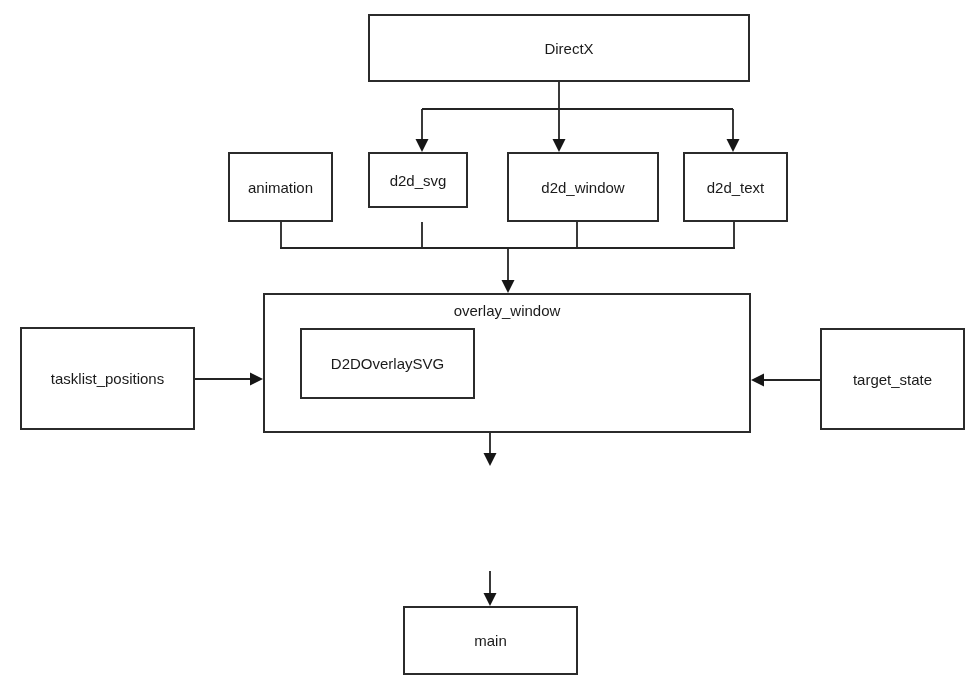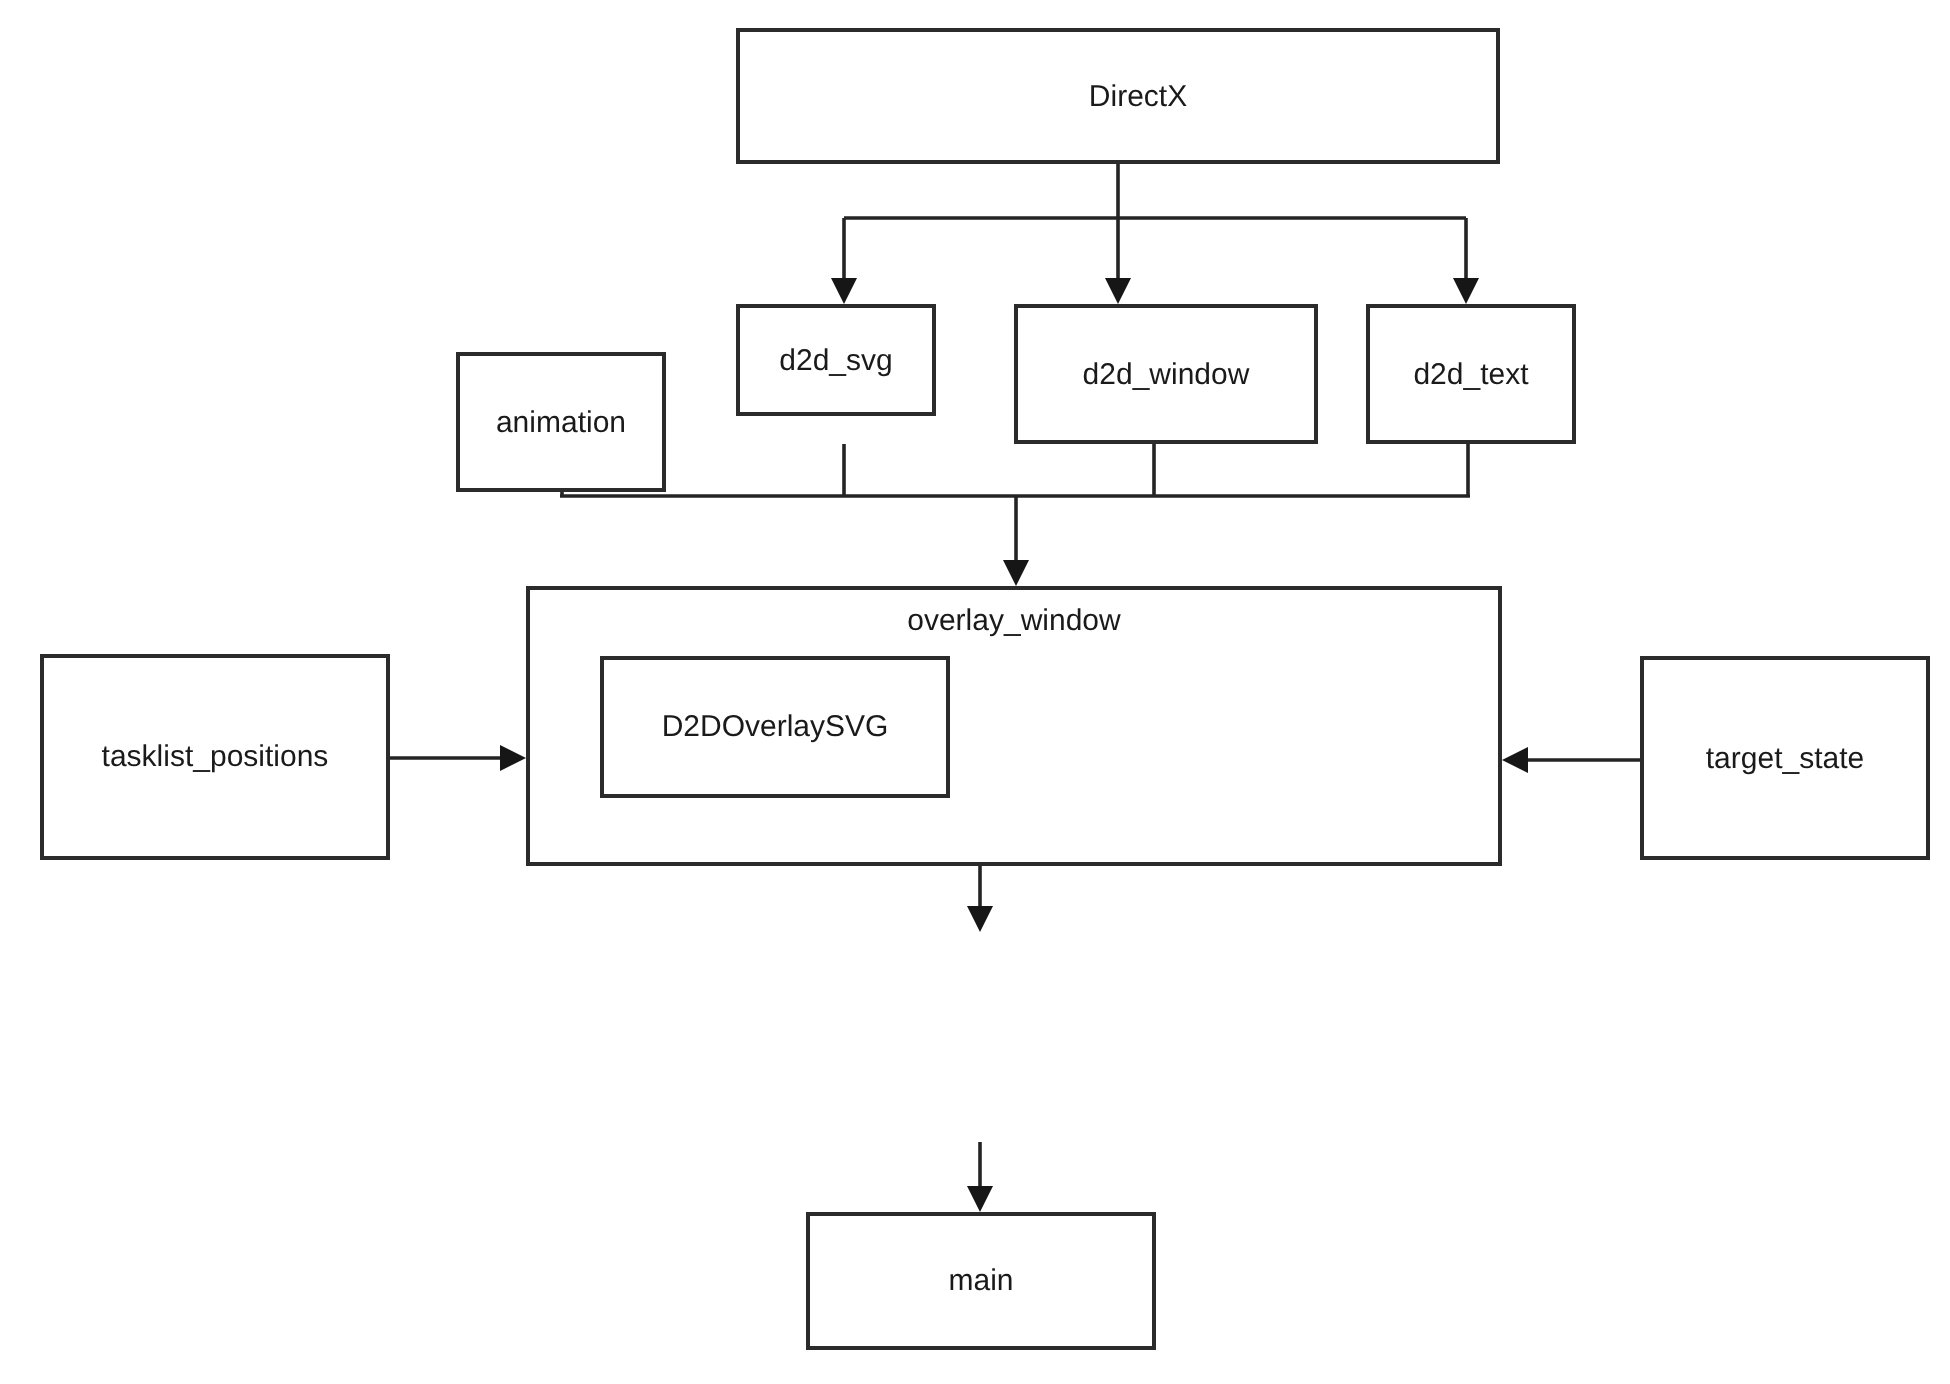--- a/index.html
+++ b/index.html
@@ -8,21 +8,21 @@
     font-family:"Liberation Sans", sans-serif; overflow:hidden;
   }
   .edge-layer { position:absolute; left:0; top:0; width:975px; height:692px; pointer-events:none; }
   .node {
     position:absolute; box-sizing:border-box; background:#ffffff;
     border:2px solid #2b2b2b; display:flex; align-items:center; justify-content:center;
     font-size:15px; color:#1a1a1a; text-align:center; white-space:nowrap;
   }
   
   .n-directx   { left:368px; top:14px;  width:382px; height:68px;padding-left:20px; }
-  .n-animation { left:228px; top:152px; width:105px; height:70px;margin-top:24px; }
+  .n-animation { left:228px; top:152px; width:105px; height:70px; }
   .n-d2dsvg    { left:368px; top:152px; width:100px; height:56px; }
   .n-d2dwindow { left:507px; top:152px; width:152px; height:70px; }
   .n-d2dtext   { left:683px; top:152px; width:105px; height:70px; }
   .n-overlay   { left:263px; top:293px; width:488px; height:140px; display:block;padding-left:28px; }
   .overlay-label { position:absolute; left:0; right:0; top:7px; text-align:center; }
   .n-ovsvg     { left:35px;  top:33px;  width:175px; height:71px; }
   .n-ovwin     { left:245px; top:33px;  width:209px; height:71px; }
   .n-tasklist  { left:20px;  top:327px; width:175px; height:103px; }
   .n-target    { left:820px; top:328px; width:145px; height:102px; }
   .n-shortcut  { left:403px; top:466px; width:175px; height:105px; }

